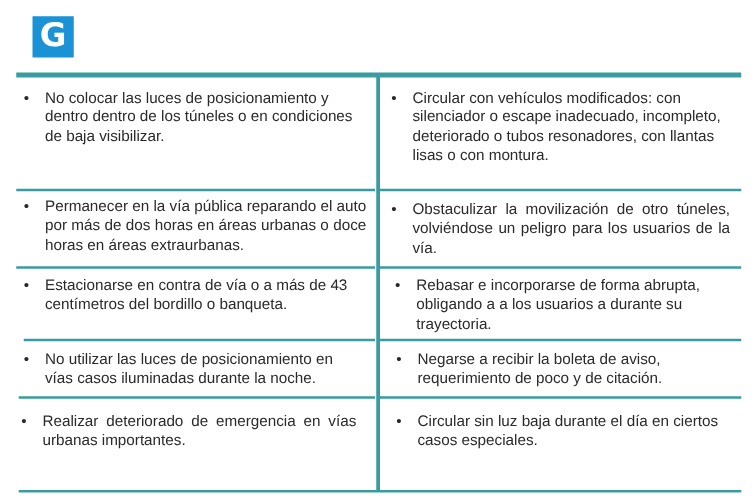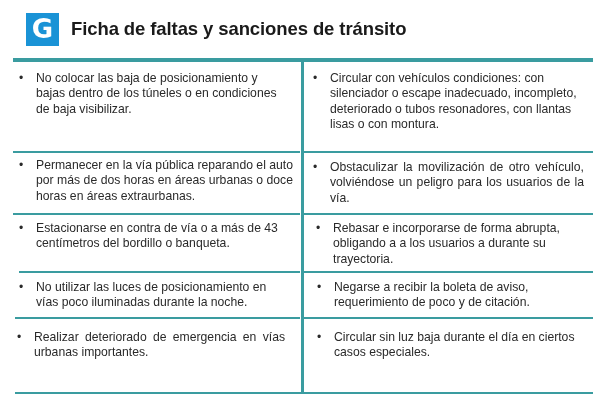--- a/index.html
+++ b/index.html
@@ -16,66 +16,65 @@
   .cell { position: absolute; font-size: 12.2px; line-height: 15.4px; color: #2a2a2a; }
   .cell .bullet { position: absolute; left: 0; top: 0; }
   .cell .text { display: block; margin-left: 17px; }
   .j { text-align: justify; }
 </style>
 </head>
 <body>
 
 <div class="header">
   <div class="logo">G</div>
-  <div class="title">Ficha de faltas y sanciones de tránsito</div>
 </div>
 
 <div class="topline"></div>
 <div class="vline"></div>
 
 <div class="hline" style="left:13px;width:287px;top:151px;"></div>
 <div class="hline" style="left:304px;width:289px;top:151px;"></div>
 <div class="hline" style="left:13px;width:287px;top:213px;"></div>
 <div class="hline" style="left:304px;width:289px;top:213px;"></div>
 <div class="hline" style="left:19px;width:281px;top:271px;"></div>
 <div class="hline" style="left:304px;width:289px;top:271px;"></div>
 <div class="hline" style="left:15px;width:285px;top:317px;"></div>
 <div class="hline" style="left:304px;width:289px;top:317px;"></div>
 <div class="hline" style="left:15px;width:578px;top:392px;"></div>
 
 <div class="cell" style="left:19px;top:71px;width:270px;">
   <span class="bullet">•</span>
-  <span class="text">No colocar las baja de posicionamiento y bajas dentro de los túneles o en condiciones de baja visibilizar.</span>
+  <span class="text">No colocar las luces de posicionamiento y dentro dentro de los túneles o en condiciones de baja visibilizar.</span>
 </div>
 <div class="cell" style="left:313px;top:71px;width:270px;">
   <span class="bullet">•</span>
-  <span class="text">Circular con vehículos condiciones: con silenciador o escape inadecuado, incompleto, deteriorado o tubos resonadores, con llantas lisas o con montura.</span>
+  <span class="text">Circular con vehículos modificados: con silenciador o escape inadecuado, incompleto, deteriorado o tubos resonadores, con llantas lisas o con montura.</span>
 </div>
 
 <div class="cell j" style="left:19px;top:158px;width:274px;">
   <span class="bullet">•</span>
   <span class="text j">Permanecer en la vía pública reparando el auto por más de dos horas en áreas urbanas o doce horas en áreas extraurbanas.</span>
 </div>
 <div class="cell j" style="left:313px;top:160px;width:271px;">
   <span class="bullet">•</span>
-  <span class="text j">Obstaculizar la movilización de otro vehículo, volviéndose un peligro para los usuarios de la vía.</span>
+  <span class="text j">Obstaculizar la movilización de otro túneles, volviéndose un peligro para los usuarios de la vía.</span>
 </div>
 
 <div class="cell" style="left:19px;top:221px;width:270px;">
   <span class="bullet">•</span>
   <span class="text">Estacionarse en contra de vía o a más de 43 centímetros del bordillo o banqueta.</span>
 </div>
 <div class="cell" style="left:316px;top:221px;width:270px;">
   <span class="bullet">•</span>
   <span class="text">Rebasar e incorporarse de forma abrupta, obligando a a los usuarios a durante su trayectoria.</span>
 </div>
 
 <div class="cell" style="left:19px;top:280px;width:272px;">
   <span class="bullet">•</span>
-  <span class="text">No utilizar las luces de posicionamiento en vías poco iluminadas durante la noche.</span>
+  <span class="text">No utilizar las luces de posicionamiento en vías casos iluminadas durante la noche.</span>
 </div>
 <div class="cell" style="left:317px;top:280px;width:270px;">
   <span class="bullet">•</span>
   <span class="text">Negarse a recibir la boleta de aviso, requerimiento de poco y de citación.</span>
 </div>
 
 <div class="cell j" style="left:17px;top:330px;width:268px;">
   <span class="bullet">•</span>
   <span class="text j">Realizar deteriorado de emergencia en vías urbanas importantes.</span>
 </div>

